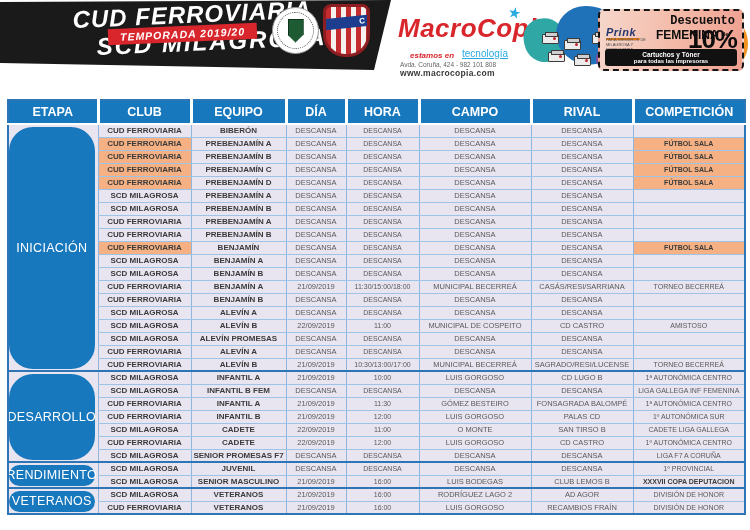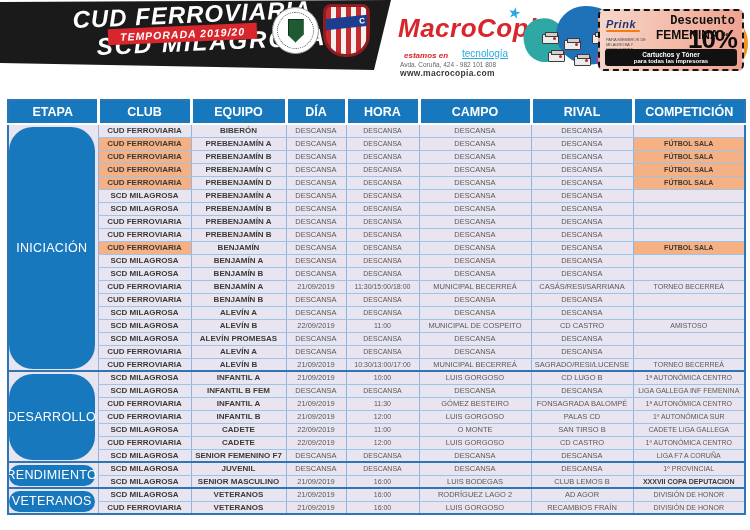--- a/index.html
+++ b/index.html
@@ -42,21 +42,21 @@
     color:#fff; font-size:8px; font-weight:bold; text-align:right; padding-right:6px; line-height:11px; }
 
   
   .sponsor { position:absolute; left:396px; top:0; width:354px; height:90px; }
   .macro-name { position:absolute; left:2px; top:13px; font-size:26px; font-weight:800;
     color:var(--brand-red, #d22027); letter-spacing:0.5px; font-style:italic; }
   .macro-star { position:absolute; left:112px; top:4px; color:var(--brand-lightblue,#29abe2);
     font-size:15px; transform:rotate(12deg); }
   .macro-tagline { position:absolute; left:66px; top:48px; font-size:10px;
     color:var(--brand-lightblue,#29abe2);text-decoration:underline; }
-  .macro-located { position:absolute; left:8px; top:51px; font-size:8px; font-weight:bold;
+  .macro-located { position:absolute; left:14px; top:51px; font-size:8px; font-weight:bold;
     font-style:italic; color:var(--brand-red,#d22027); }
   .macro-address { position:absolute; left:4px; top:61px; font-size:6.5px; color:#666; }
   .macro-web { position:absolute; left:4px; top:68px; font-size:8.5px; font-weight:bold;
     color:#3a3a3a; letter-spacing:0.3px; }
 
   .blob { position:absolute; }
   .blob-teal   { left:128px; top:18px; width:42px; height:44px; background:#2fa8a5; border-radius:46% 54% 50% 50%; transform:rotate(-12deg); }
   .blob-blue   { left:160px; top:6px;  width:62px; height:58px; background:#2072b8; border-radius:52% 48% 46% 54%; transform:rotate(8deg); }
   .blob-purple { left:200px; top:48px; width:56px; height:22px; background:#7c4e9f; border-radius:40%; }
   .blob-orange { left:306px; top:16px; width:46px; height:54px; background:#f39324; border-radius:48% 52% 50% 50%; }
@@ -66,21 +66,21 @@
     background:#cfcfcf; border:1px solid #3c3c3c; }
   .printer::after { content:""; position:absolute; right:2px; top:2px; width:3px; height:3px;
     background:#c2272d; border-radius:50%; }
   .p1 { left:146px; top:34px; } .p2 { left:168px; top:40px; }
   .p3 { left:152px; top:52px; } .p4 { left:178px; top:56px; } .p5 { left:196px; top:34px; }
 
   
   .coupon { position:absolute; left:202px; top:9px; width:146px; height:62px;
     background:linear-gradient(100deg,#f6d7cb,#f3b8a6 55%,#efa090);
     border:2.5px dashed #141414; border-radius:6px; z-index:5; }
-  .coupon-brand { position:absolute; left:6px; top:7px; font-size:11px; font-weight:800;
+  .coupon-brand { position:absolute; left:6px; top:15px; font-size:11px; font-weight:800;
     font-style:italic; color:#23356e; letter-spacing:0.5px; }
   .coupon-brand::after { content:""; position:absolute; left:0; bottom:-2px; width:34px; height:2px;
     background:#f07f13; border-radius:2px; }
   .coupon-note { position:absolute; left:6px; top:26px; width:46px; font-size:4px;
     line-height:1.3; color:#4a4a4a; text-transform:uppercase; }
   .coupon-descuento { position:absolute; right:7px; top:3px; font-size:12px; font-weight:800; color:#0d0d0d;font-family:Liberation Mono, monospace; }
   .coupon-directo { position:absolute; left:56px; top:17px; font-size:12px; font-weight:800; color:#0d0d0d; }
   .coupon-del { font-size:6px; font-weight:bold; vertical-align:3px; }
   .coupon-percent { position:absolute; right:5px; top:13px; font-size:26px; font-weight:900;
     letter-spacing:-1px; color:#0d0d0d; }
@@ -421,21 +421,21 @@
       <td class="c-club">CUD FERROVIARIA</td>
       <td class="c-equipo">CADETE</td>
       <td class="c-dia">22/09/2019</td>
       <td class="c-hora">12:00</td>
       <td class="c-campo">LUIS GORGOSO</td>
       <td class="c-rival">CD CASTRO</td>
       <td class="c-comp">1º AUTONÓMICA CENTRO</td>
     </tr>
         <tr>
       <td class="c-club">SCD MILAGROSA</td>
-      <td class="c-equipo">SENIOR FEMENINO F7</td>
+      <td class="c-equipo">SENIOR PROMESAS F7</td>
       <td class="c-dia">DESCANSA</td>
       <td class="c-hora">DESCANSA</td>
       <td class="c-campo">DESCANSA</td>
       <td class="c-rival">DESCANSA</td>
       <td class="c-comp">LIGA F7 A CORUÑA</td>
     </tr>
         <tr class="group-start">
       <td class="c-etapa" rowspan="2">
             <div class="etapa-block">RENDIMIENTO</div>
           </td>

